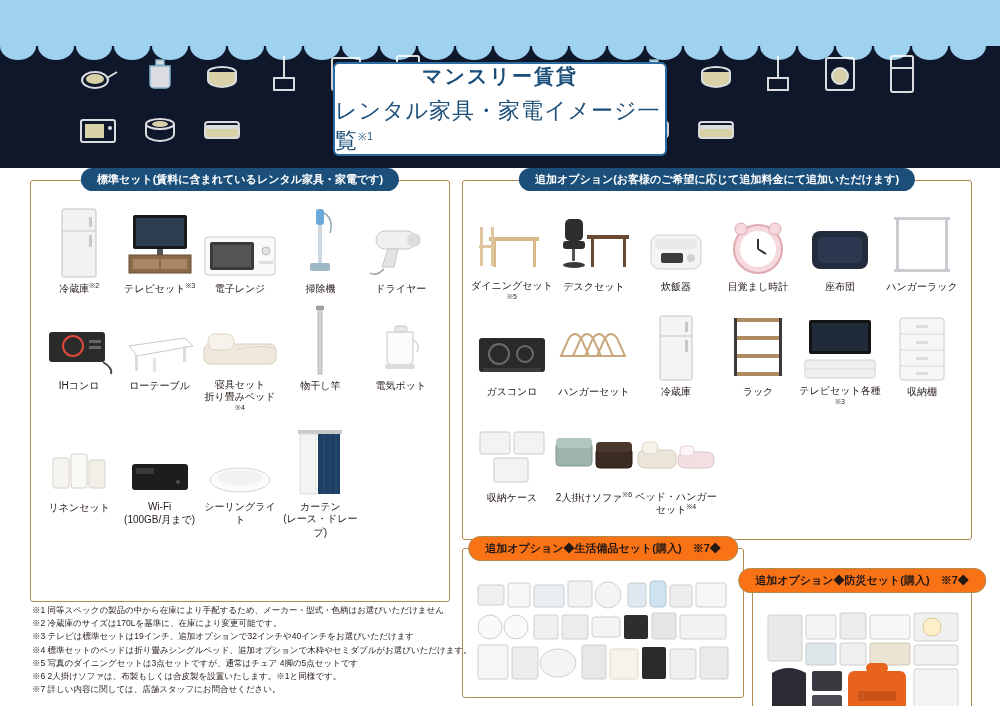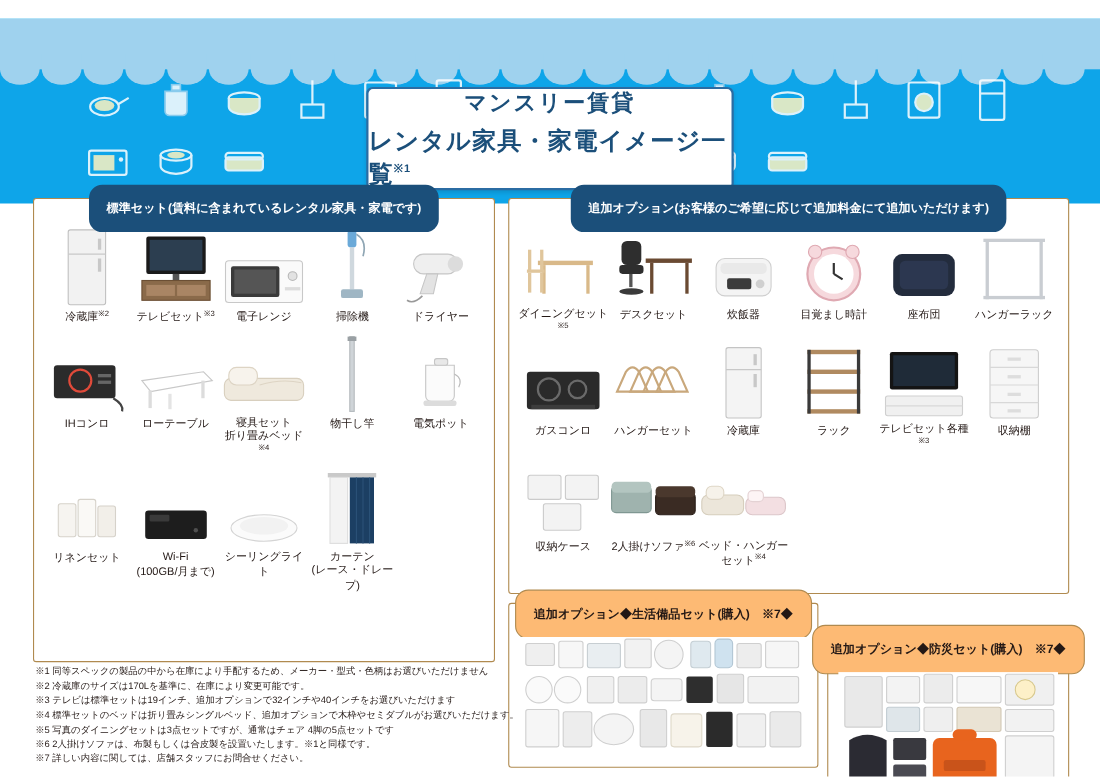--- a/index.html
+++ b/index.html
@@ -6,22 +6,22 @@
   body{
     width:1000px;height:706px;
     font-family:"Liberation Sans", sans-serif;
     background:#ffffff;
     position:relative;
     overflow:hidden;
     color:#231815;
   }
   
   .header{
-    position:absolute;left:0;top:17px;width:1000px;height:168px;
-    background:#0ea5e9;
+    position:absolute;left:0;top:0;width:1000px;height:168px;
+    background:#0f172a;
     overflow:hidden;
   }
   .awning{
     position:absolute;left:0;top:0;width:1000px;height:46px;
     background:#9fd2ee;
   }
   .awning .scallops{
     position:absolute;left:0;bottom:-14px;width:1010px;height:28px;
     display:flex;
   }
@@ -36,21 +36,21 @@
     border:2px solid #2b6ca3;
     border-radius:6px;
     box-shadow:0 2px 4px rgba(0,0,0,.12);
     display:flex;flex-direction:column;align-items:center;justify-content:center;
     gap:6px;
   }
   .header-title .ht-line1{
     font-size:20px;font-weight:bold;color:#1b4f7a;letter-spacing:2px;
   }
   .header-title .ht-line2{
-    font-size:22px;font-weight:bold;color:#1b4f7a;letter-spacing:1px;
+    font-size:22px;font-weight:normal;color:#1b4f7a;letter-spacing:1px;
   }
   .header-title .ht-line2 sup{font-size:10px;vertical-align:super;}
   .hdr-icons{
     position:absolute;top:52px;display:flex;gap:18px;align-items:flex-start;
   }
   .hdr-icons.left{left:76px;}
   .hdr-icons.right{right:76px;}
   .hdr-icon-col{display:flex;flex-direction:column;gap:12px;align-items:center;}
   .hi{width:44px;height:44px;opacity:.85;}
   .hi svg{width:100%;height:100%;}
@@ -59,23 +59,23 @@
   .panel{
     position:absolute;
     border:1px solid #b08a4f;
     background:#fff;
     border-radius:3px;
   }
   .panel-title{
     position:absolute;top:-13px;left:50%;transform:translateX(-50%);
     background:#1b4f7a;color:#fff;
     font-size:11px;font-weight:bold;
-    padding:14px 16px;border-radius:12px;white-space:nowrap;
-  }
-  .panel-title.gold{background:#fdba74;color:#231815;border:1px solid #b08a4f;}
+    padding:4px 16px;border-radius:12px;white-space:nowrap;
+  }
+  .panel-title.gold{background:#f97316;color:#231815;border:1px solid #b08a4f;}
 
   #panel-standard{left:30px;top:180px;width:418px;height:420px;}
   #panel-option{left:462px;top:180px;width:508px;height:358px;}
   #panel-living{left:462px;top:548px;width:280px;height:148px;}
   #panel-bousai{left:752px;top:548px;width:218px;height:148px;margin-top:32px;}
 
   .grid{
     display:grid;
     padding:24px 8px 6px 8px;
     box-sizing:border-box;

